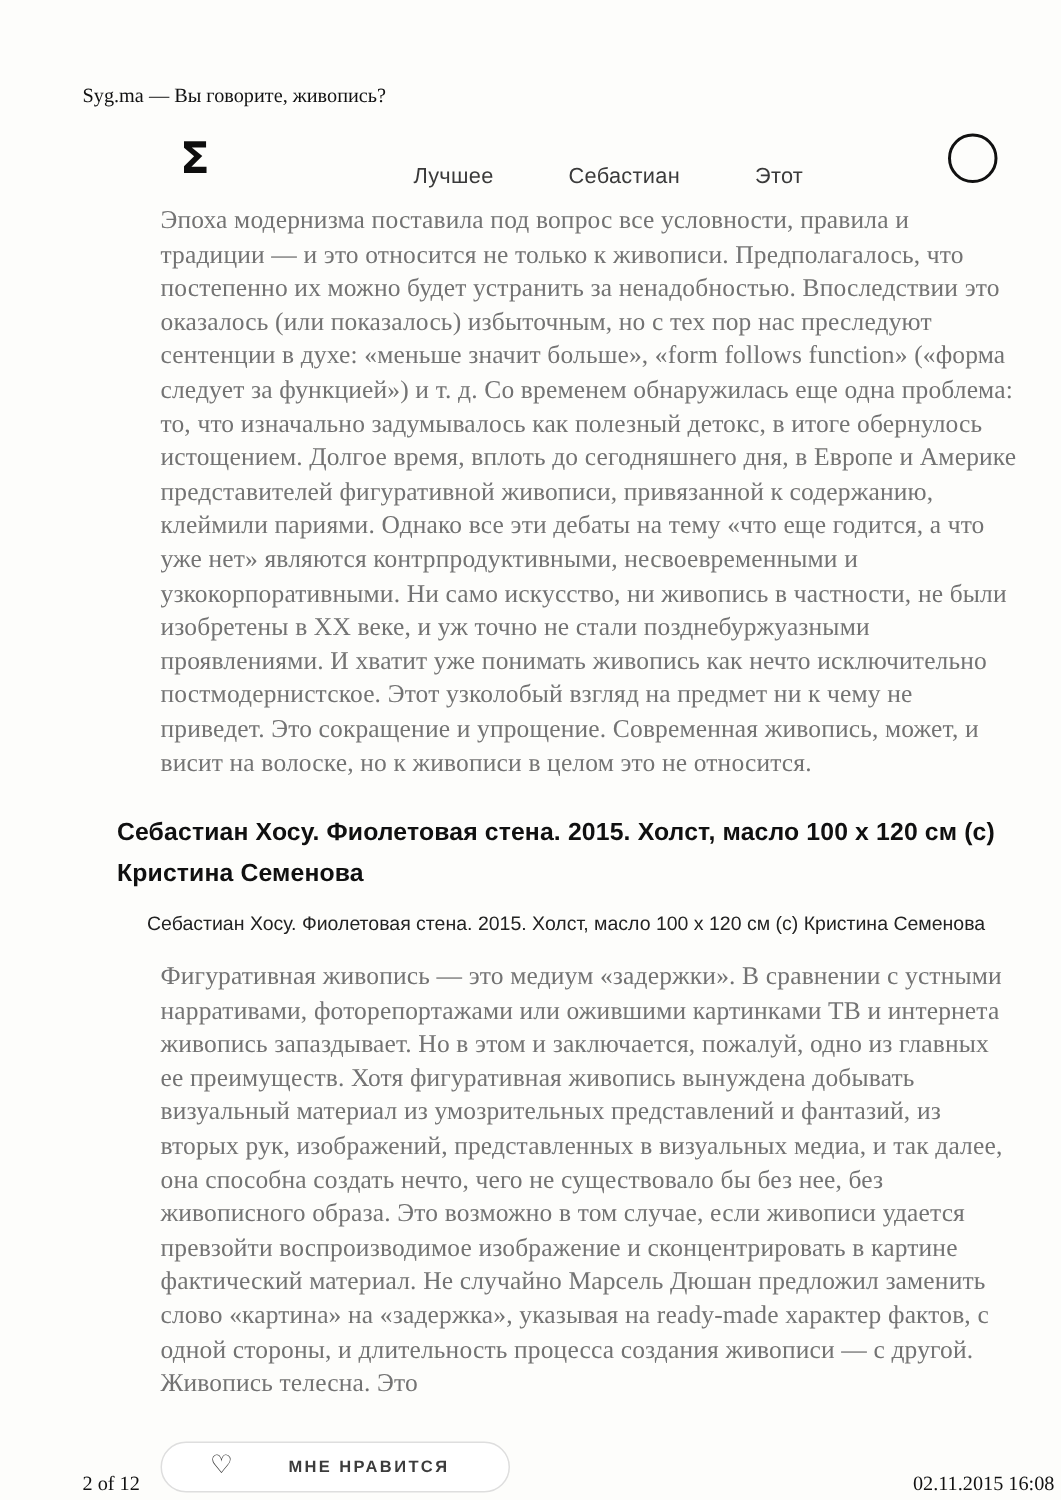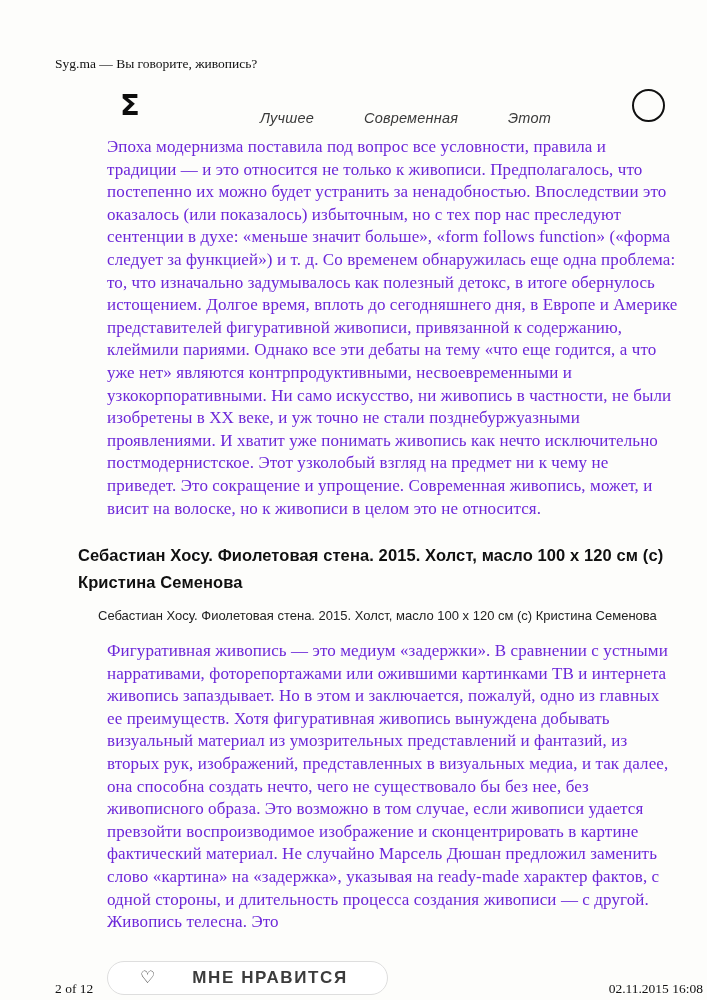--- a/index.html
+++ b/index.html
@@ -32,38 +32,38 @@
     position:relative; margin-top:48px; height:36px;
     display:flex; align-items:center; justify-content:space-between;
   }
   .logo {
     font-family:"DejaVu Sans", sans-serif;
     font-size:29px; font-weight:bold; color:#0d0d0d;
     line-height:1; cursor:pointer;
   }
   .nav {
     position:absolute; left:50%; top:50%; transform:translate(-50%,-50%);
-    display:flex; gap:24px;font-style:italic;
+    display:flex; gap:24px;
   }
   .nav a {
     font-size:14.5px; color:#3a3a3a; text-decoration:none; cursor:pointer;
     letter-spacing:.2px;
   }
   .menu-btn {
     width:33px; height:33px; border-radius:50%;
     border:2px solid #111; background:transparent;
     display:flex; align-items:center; justify-content:center;
     flex-direction:column; gap:3px; cursor:pointer;
   }
   .menu-btn span { display:block; width:15px; height:2px; background:#111; }
 
   
   .para {
     font-family:"Liberation Serif", serif;
-    font-size:17px; line-height:22.6px; color:#6d28d9;
+    font-size:17px; line-height:22.6px; color:#737373;
     letter-spacing:.1px;
   }
   .para-1 { margin-top:2px; }
   .para-2 { margin-top:16px; }
 
   .caption-heading {
     margin-top:22px; margin-left:-16px; width:612px;
     font-size:16.5px; line-height:26.5px; color:#101010;
     letter-spacing:.1px;
   }
@@ -78,21 +78,21 @@
     display:inline-flex; align-items:center; gap:11px;
     height:34px; padding:0 26px 0 19px;
     background:#fff; border:1px solid #dedede; border-radius:17px;
     cursor:pointer;
   }
   .heart {
     font-size:17px; line-height:1; color:#3c3c3c;
     font-family:"DejaVu Sans", sans-serif;
   }
   .like-label {
-    font-size:17px; letter-spacing:1.6px; color:#3c3c3c;
+    font-size:11px; letter-spacing:1.6px; color:#3c3c3c;
     font-weight:bold;
   }
 
   
   .likers {
     margin-top:6px; height:11px; overflow:hidden;
     display:flex; gap:16px;
   }
   .avatar {
     width:22px; height:22px; border-radius:50%; flex:0 0 auto; cursor:pointer;
@@ -105,21 +105,21 @@
   <span>Syg.ma — Вы говорите, живопись?</span>
 </div>
 
 <div class="content">
 
   
   <div class="site-header">
     <div class="logo">Σ</div>
     <nav class="nav">
       <a>Лучшее</a>
-      <a>Современная</a>
+      <a>Себастиан</a>
       <a>Этот</a>
     </nav>
     <div class="menu-btn">
       <span></span>
       <span></span>
       <span></span>
     </div>
   </div>
 
   

